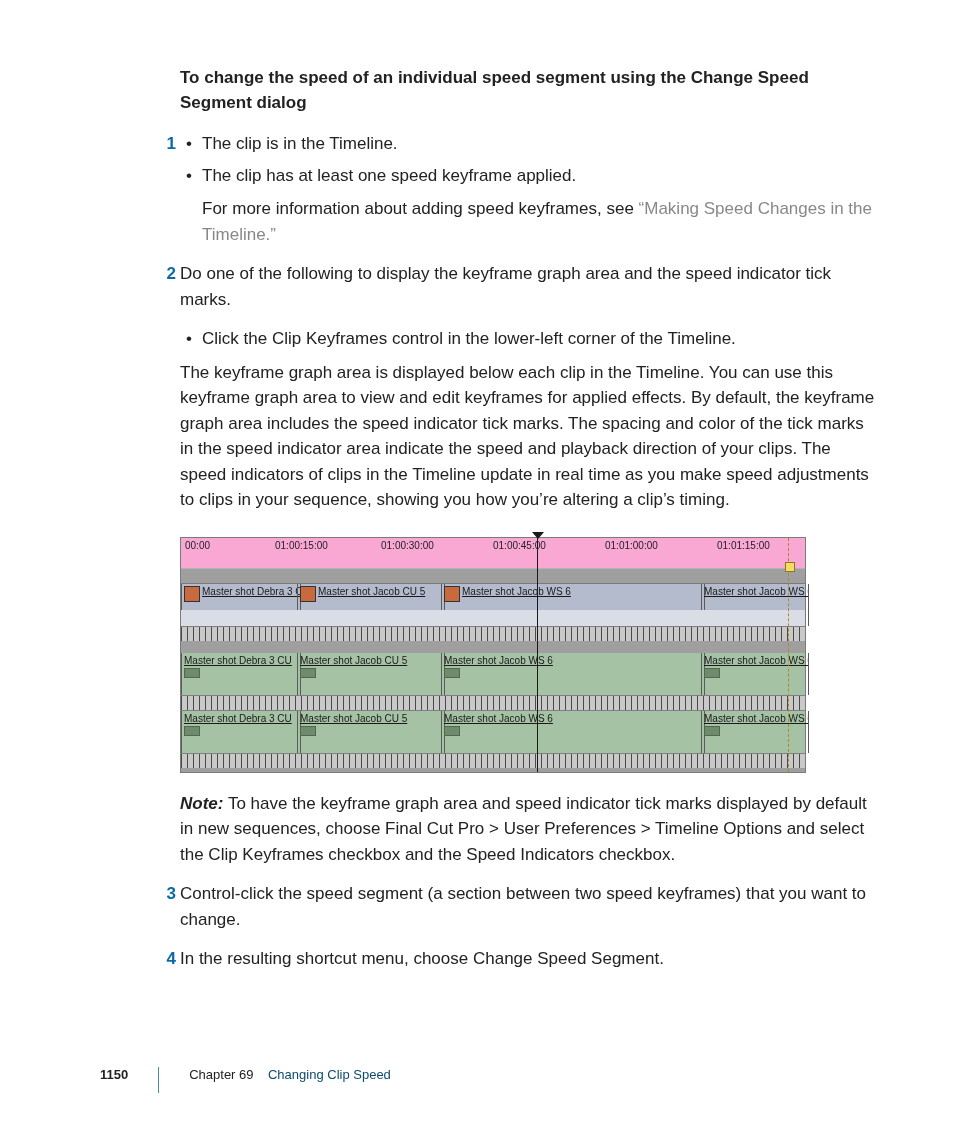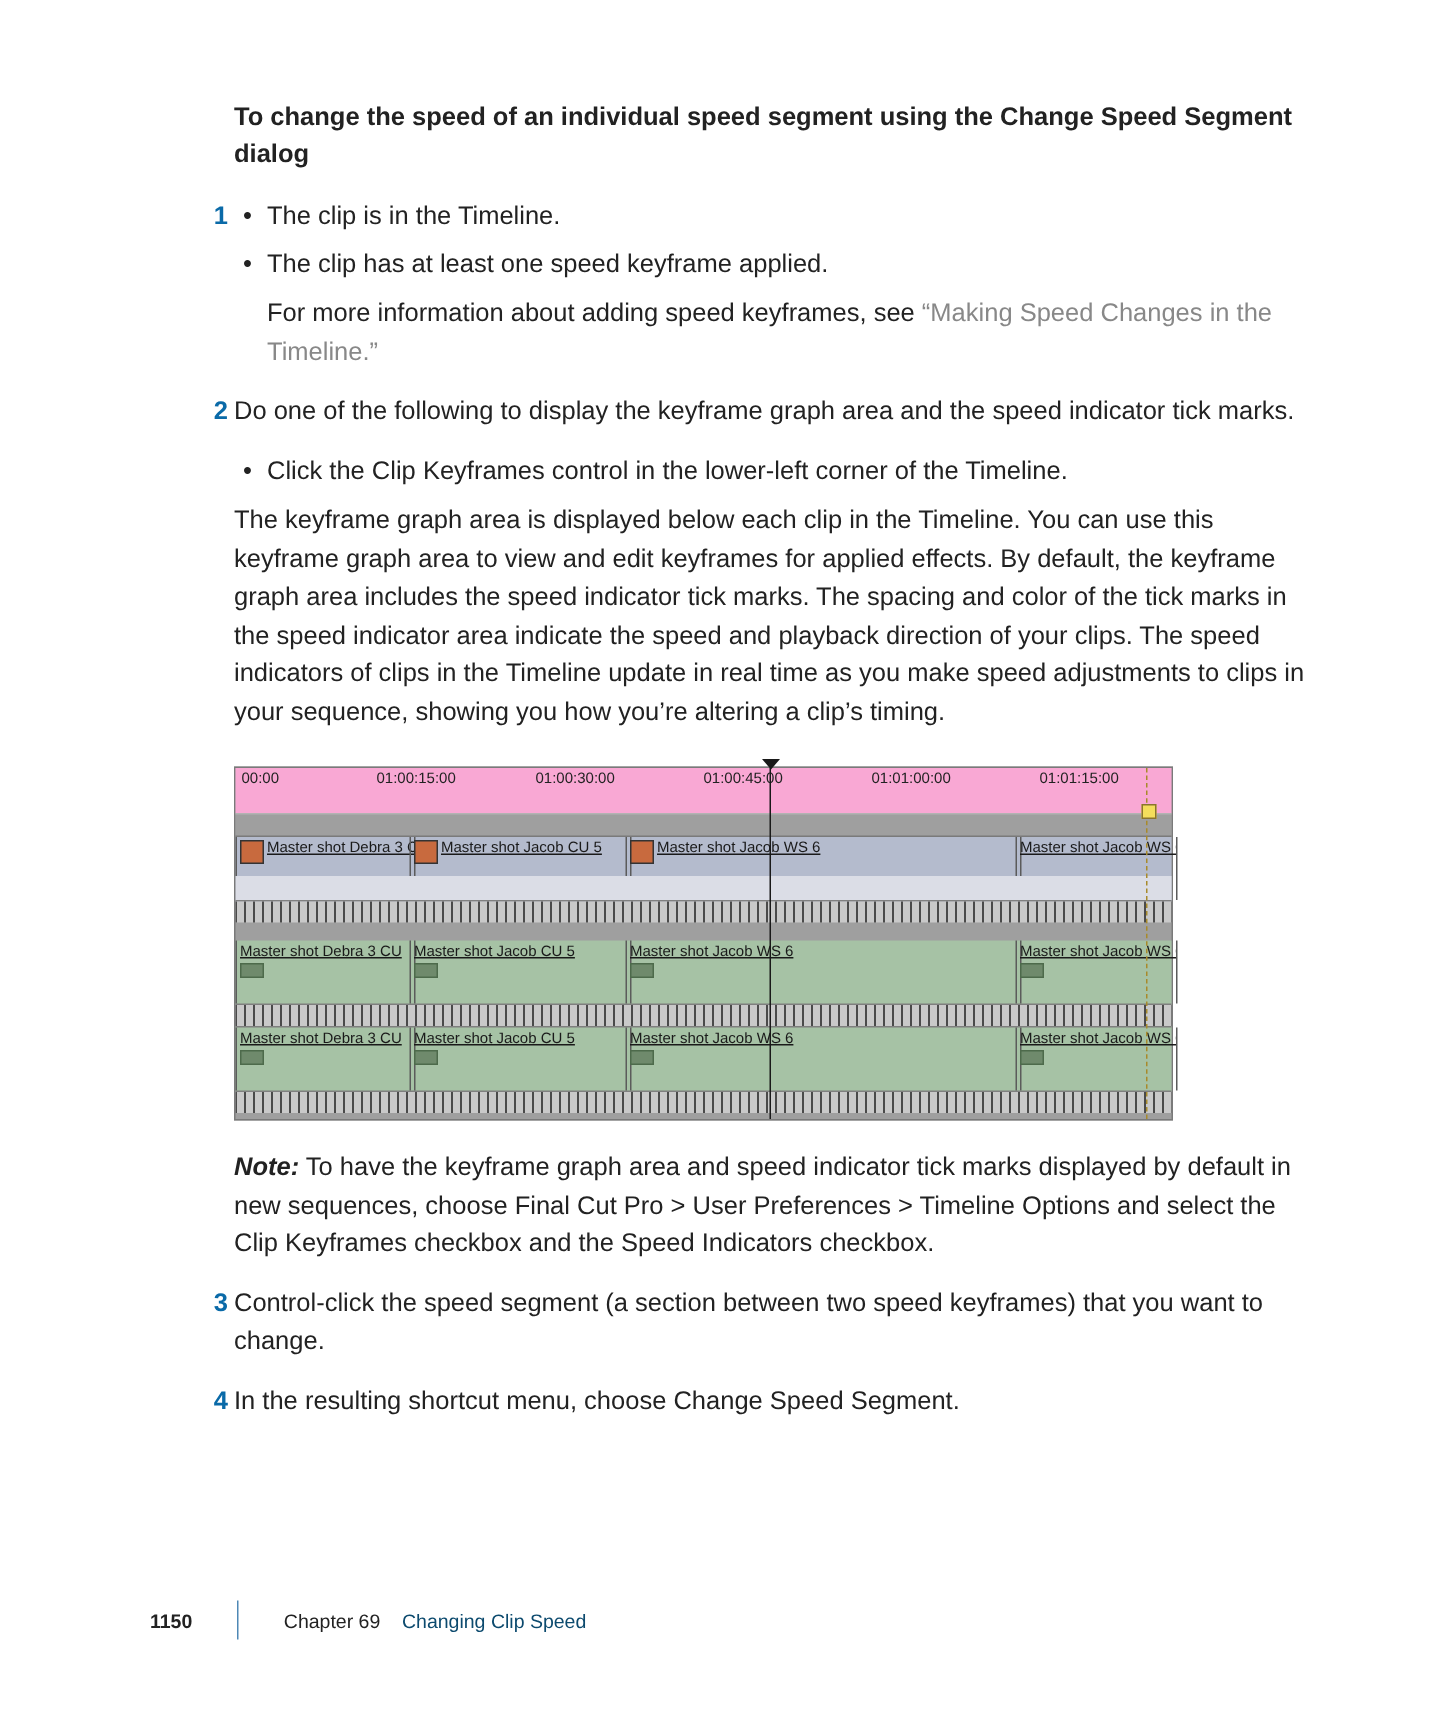--- a/index.html
+++ b/index.html
@@ -1,16 +1,16 @@
 <!DOCTYPE html>
 <html><head>
 <meta charset="utf-8">
 <style>
   body{margin:0;font-family:"Myriad Pro","Segoe UI",Arial,sans-serif;background:#fff;color:#222}
-  .page{position:relative;width:954px;height:1145px;box-sizing:border-box;padding:66px 76px 0 84px}
+  .page{position:relative;width:954px;height:1145px;box-sizing:border-box;padding:66px 76px 0 108px}
   .content{padding-left:72px}
   .heading{font-weight:700;font-size:17px;line-height:1.45;margin:0 0 16px}
   .step{position:relative;margin:0 0 14px;font-size:17px;line-height:1.5}
   .step .num{position:absolute;left:-24px;width:20px;text-align:right;color:#0a6aa8;font-weight:700}
   .bullet{position:relative;padding-left:22px;margin:6px 0 6px 0;font-size:17px;line-height:1.5}
   .bullet::before{content:"•";position:absolute;left:6px;top:0}
   .para{font-size:17px;line-height:1.5;margin:8px 0 14px}
   .linklike{color:#888}
   .note-label{font-style:italic;font-weight:700}
   .timeline{margin:24px 0 18px;width:624px;height:234px;position:relative;background:#9f9f9f;border:1px solid #7a7a7a}
@@ -29,21 +29,21 @@
   .vtrack .clip{border-left:1px solid #5b5b5b}
   .atrack .clip{border-left:1px solid #5b5b5b}
   .cliplabel{text-decoration:underline;color:#1a1a1a}
   .thumb{display:inline-block;width:14px;height:14px;background:#c86a3e;border:1px solid #333;vertical-align:top;margin-right:2px}
   .tcode{position:absolute;top:2px;font-size:10px;color:#222}
   .vtrack::after{content:"";position:absolute;left:0;right:0;bottom:0;height:16px;background:#dbdde6}
   .kf{position:absolute;bottom:2px;width:7px;height:7px;background:#2a6cd0;transform:rotate(45deg);border:1px solid #1c4a8f}
   .wave{display:inline-block;width:14px;height:8px;background:#6f8a6c;border:1px solid #4d6a4b;margin-top:2px}
   .cursor{position:absolute;left:392px;top:98px;font-size:16px;color:#000;pointer-events:none}
   .footer{position:absolute;left:0;bottom:46px;width:100%;height:32px}
-  .footer-inner{position:absolute;left:100px;right:0;display:flex;align-items:center;gap:30px;font-size:13px}
+  .footer-inner{position:absolute;left:100px;right:0;display:flex;align-items:flex-start;gap:30px;font-size:13px}
   .footer .pnum{font-weight:700;color:#222}
   .footer .sep{width:1px;height:26px;background:#4e88b5}
   .footer .chap-l{font-weight:400;color:#222}
   .footer .chap-t{color:#0c4a6e}
   .gap{height:12px}
   .atrack2{border-top:1px solid #7f7f7f}
 </style>
 </head>
 <body>
 <div class="page">

